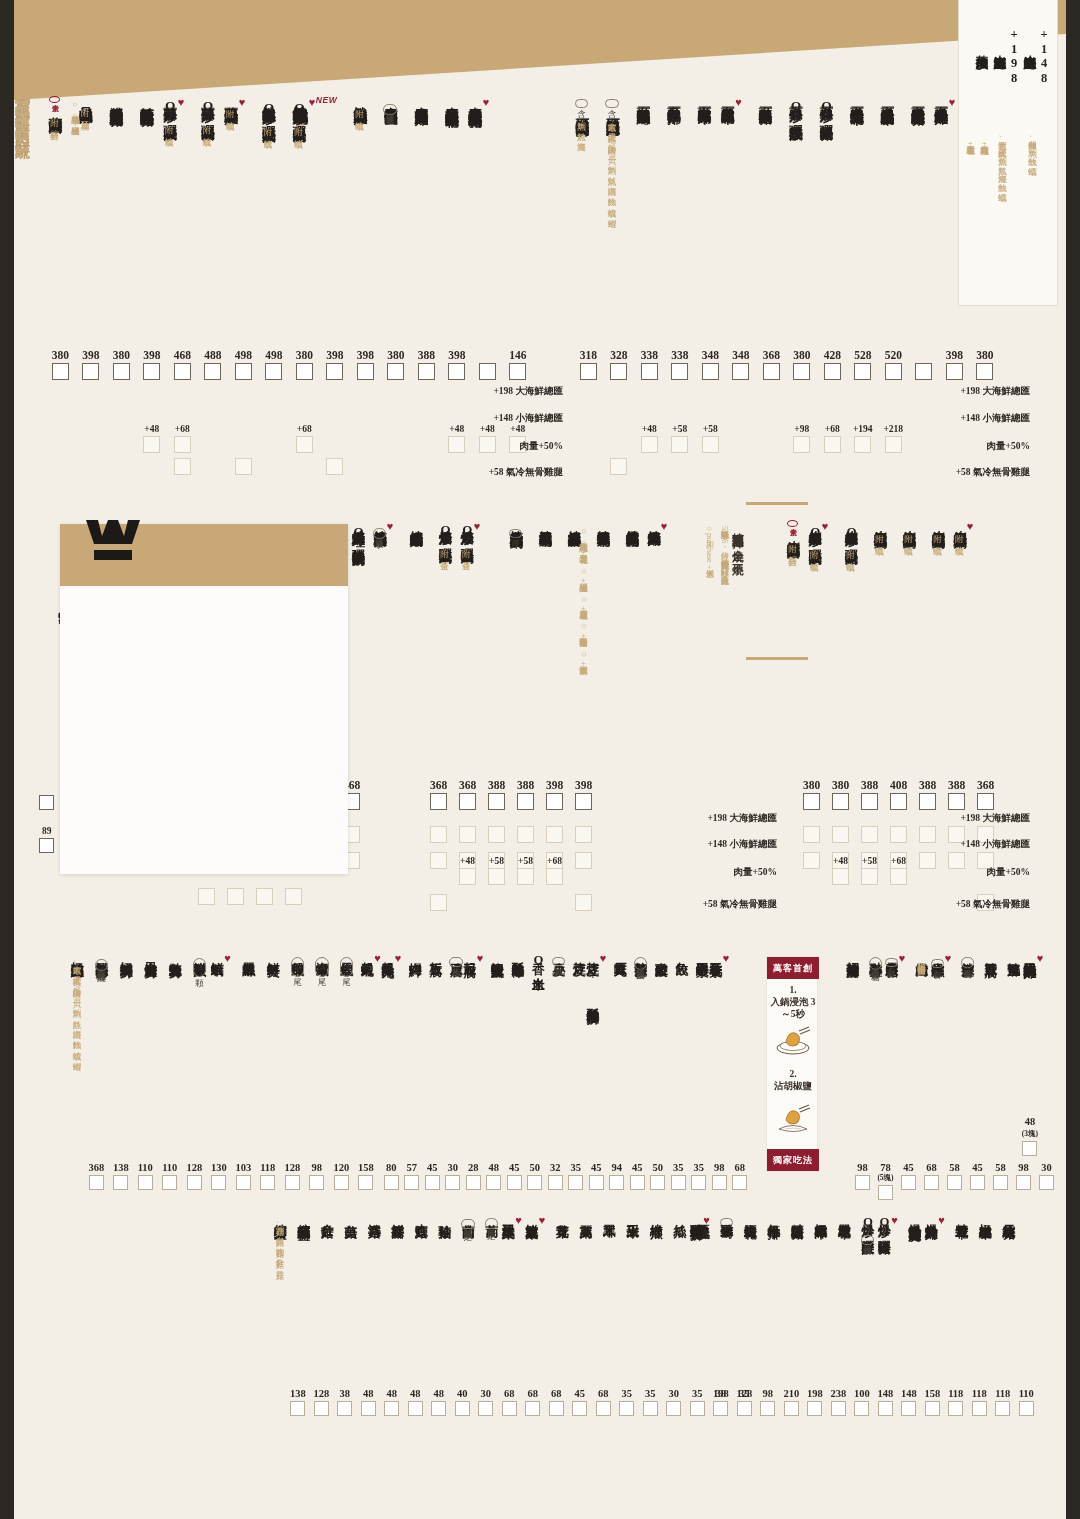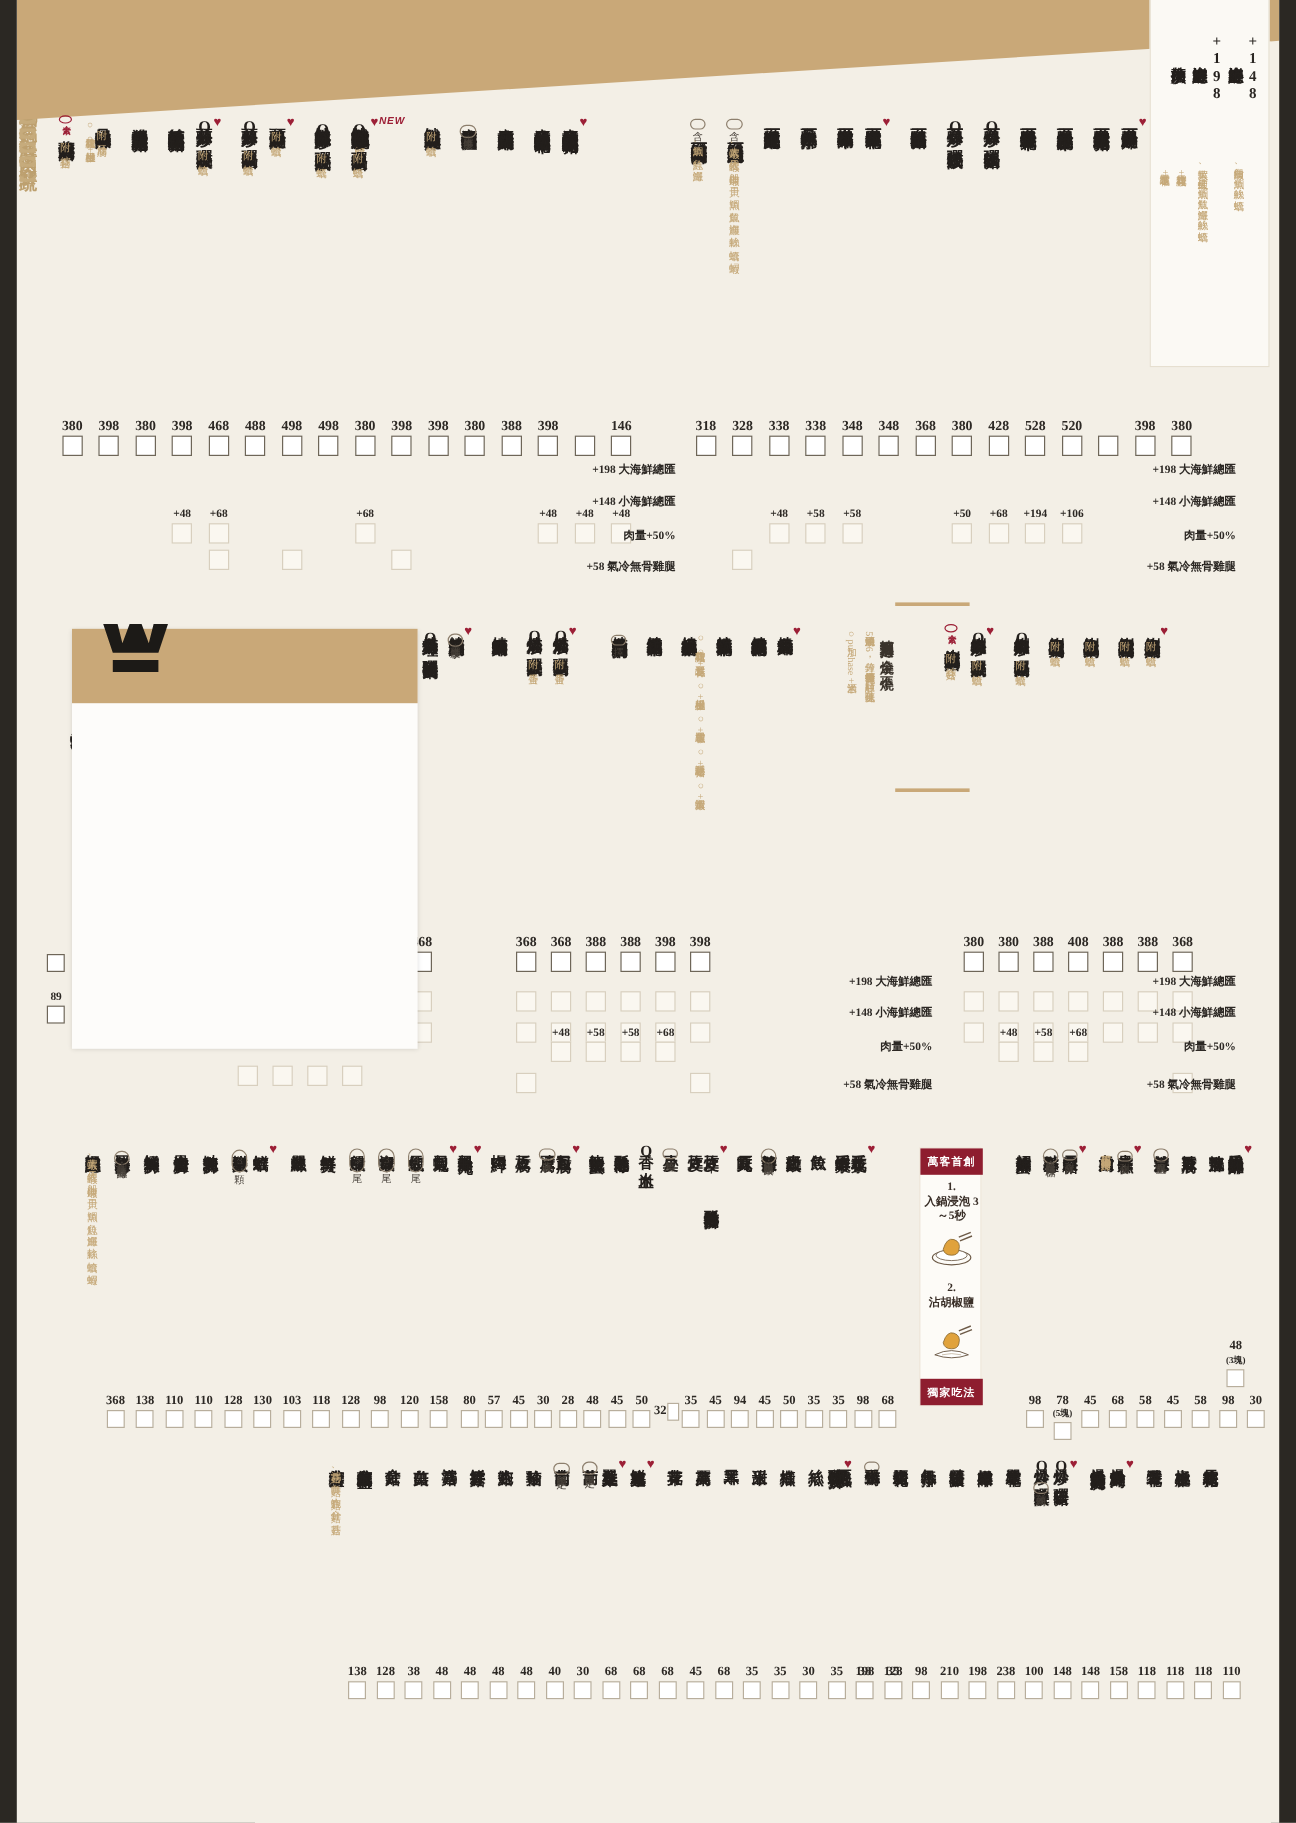--- a/index.html
+++ b/index.html
@@ -791,33 +791,33 @@
         </div>
         <div style="width: 30.5px; display: flex; flex-direction: column; align-items: center;">
           <div class="padd">&nbsp;</div>
           <div class="pbox faint hide"></div>
         </div>
         <div style="width: 30.5px; display: flex; flex-direction: column; align-items: center;">
           <div class="padd">&nbsp;</div>
           <div class="pbox faint hide"></div>
         </div>
         <div style="width: 30.5px; display: flex; flex-direction: column; align-items: center;">
-          <div class="padd">+106</div>
+          <div class="padd">+218</div>
           <div class="pbox faint"></div>
         </div>
         <div style="width: 30.5px; display: flex; flex-direction: column; align-items: center;">
           <div class="padd">+194</div>
           <div class="pbox faint"></div>
         </div>
         <div style="width: 30.5px; display: flex; flex-direction: column; align-items: center;">
           <div class="padd">+68</div>
           <div class="pbox faint"></div>
         </div>
         <div style="width: 30.5px; display: flex; flex-direction: column; align-items: center;">
-          <div class="padd">+50</div>
+          <div class="padd">+98</div>
           <div class="pbox faint"></div>
         </div>
         <div style="width: 30.5px; display: flex; flex-direction: column; align-items: center;">
           <div class="padd">&nbsp;</div>
           <div class="pbox faint hide"></div>
         </div>
         <div style="width: 30.5px; display: flex; flex-direction: column; align-items: center;">
           <div class="padd">&nbsp;</div>
           <div class="pbox faint hide"></div>
         </div>
@@ -1472,21 +1472,21 @@
           <div class="pbox" style="width: 15px; height: 15px; border-color: rgb(184, 174, 156);"></div>
         </div>
         <div style="width: 20.5px; display: flex; flex-direction: column; align-items: center;">
           <div class="pnum" style="font-size: 10.5px;">45</div>
           <div class="pbox" style="width: 15px; height: 15px; border-color: rgb(184, 174, 156);"></div>
         </div>
         <div style="width: 20.5px; display: flex; flex-direction: column; align-items: center;">
           <div class="pnum" style="font-size: 10.5px;">35</div>
           <div class="pbox" style="width: 15px; height: 15px; border-color: rgb(184, 174, 156);"></div>
         </div>
-        <div style="width: 20.5px; display: flex; flex-direction: row; align-items: center;">
+        <div style="width: 20.5px; display: flex; flex-direction: column; align-items: center;">
           <div class="pnum" style="font-size: 10.5px;">32</div>
           <div class="pbox" style="width: 15px; height: 15px; border-color: rgb(184, 174, 156);"></div>
         </div>
         <div style="width: 20.5px; display: flex; flex-direction: column; align-items: center;">
           <div class="pnum" style="font-size: 10.5px;">50</div>
           <div class="pbox" style="width: 15px; height: 15px; border-color: rgb(184, 174, 156);"></div>
         </div>
         <div style="width: 20.5px; display: flex; flex-direction: column; align-items: center;">
           <div class="pnum" style="font-size: 10.5px;">45</div>
           <div class="pbox" style="width: 15px; height: 15px; border-color: rgb(184, 174, 156);"></div>

